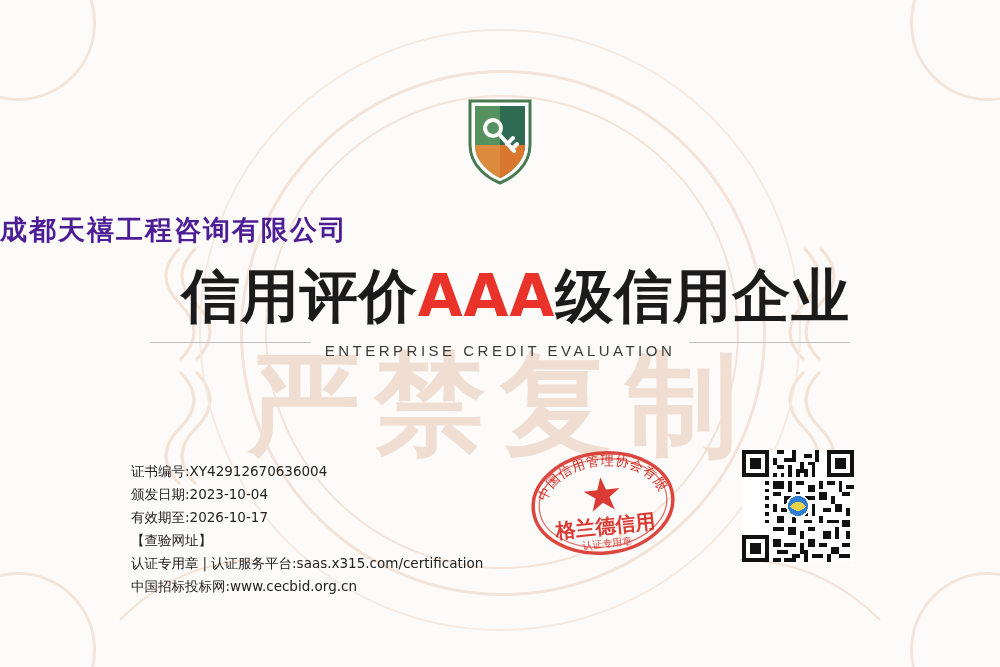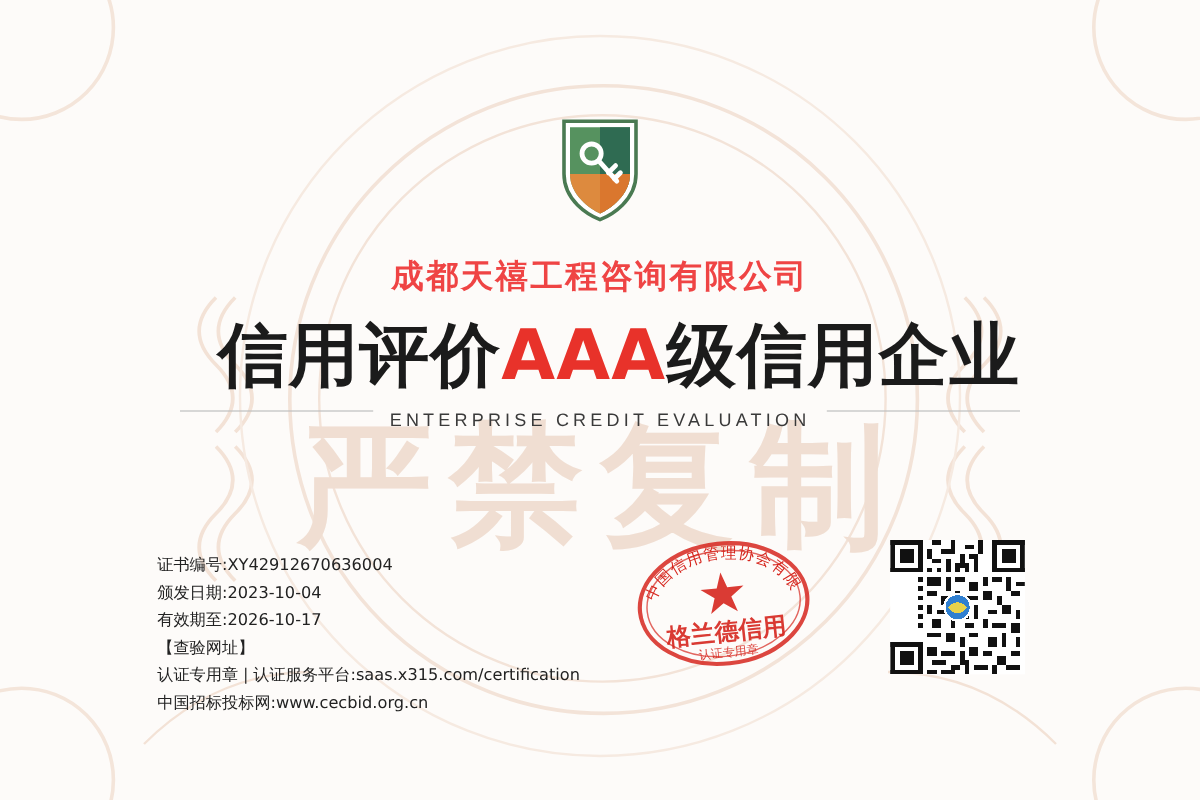--- a/index.html
+++ b/index.html
@@ -72,24 +72,23 @@
     top: 95px;
     width: 68px;
     height: 92px;
   }
 
   
   .company-name {
     position: absolute;
     left: 0; top: 212px;
     width: 1000px;
-    text-align: center;
     font-size: 27px;
     font-weight: bold;
-    color: #ef4444;
+    color: #4c1d95;
     letter-spacing: 2px;
     font-family: Liberation Serif, serif;
   }
   .main-title {
     position: absolute;
     left: 16px; top: 258px;
     width: 1000px;
     text-align: center;
     font-size: 58px;
     font-weight: bold;

